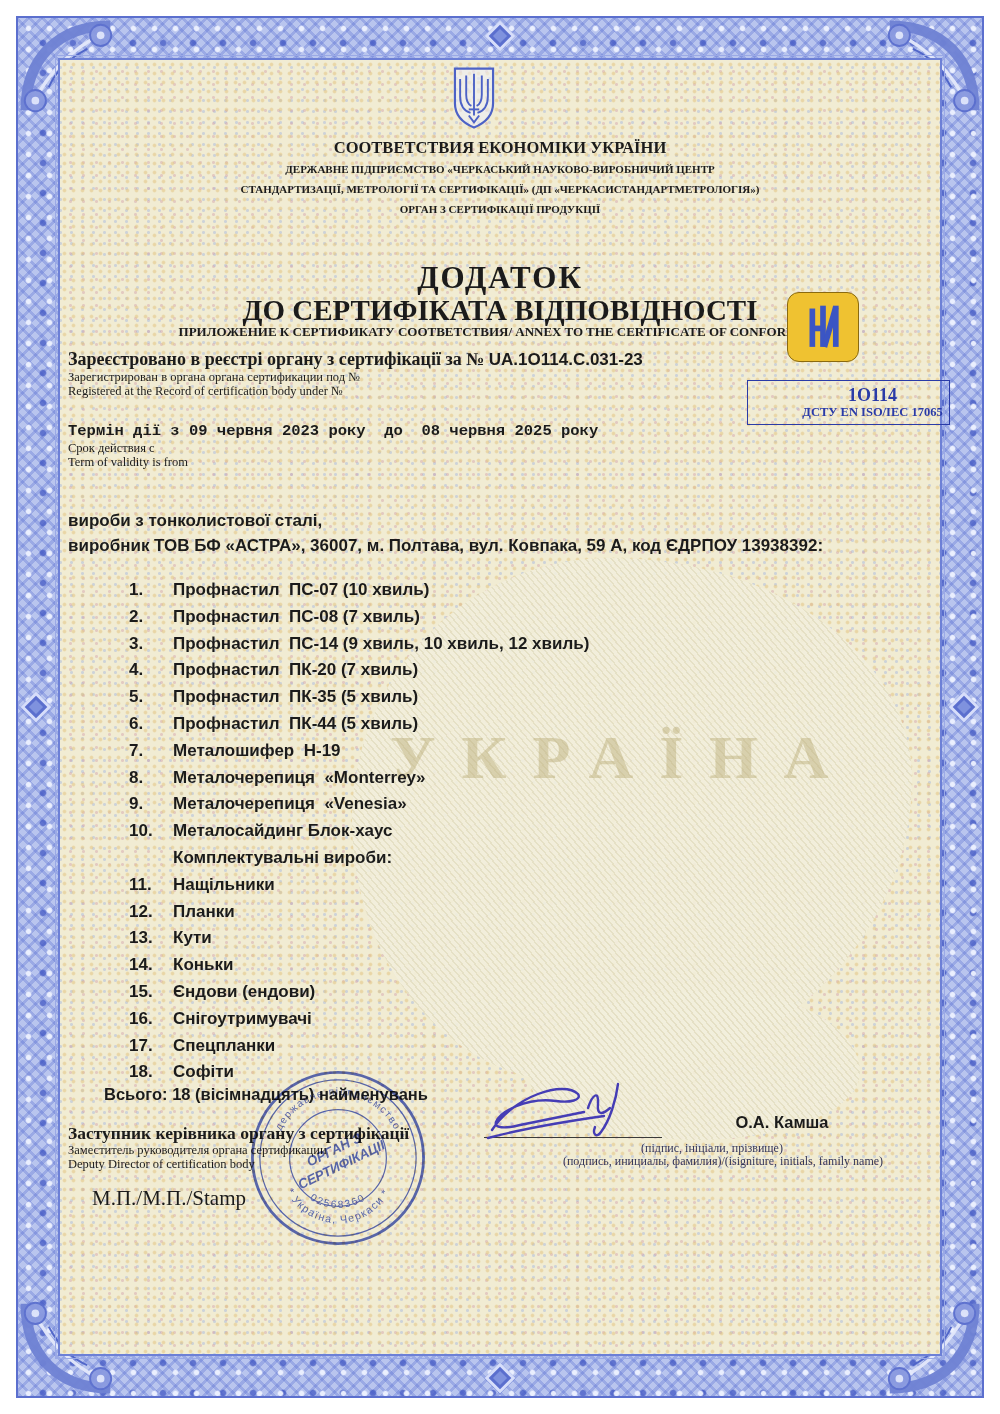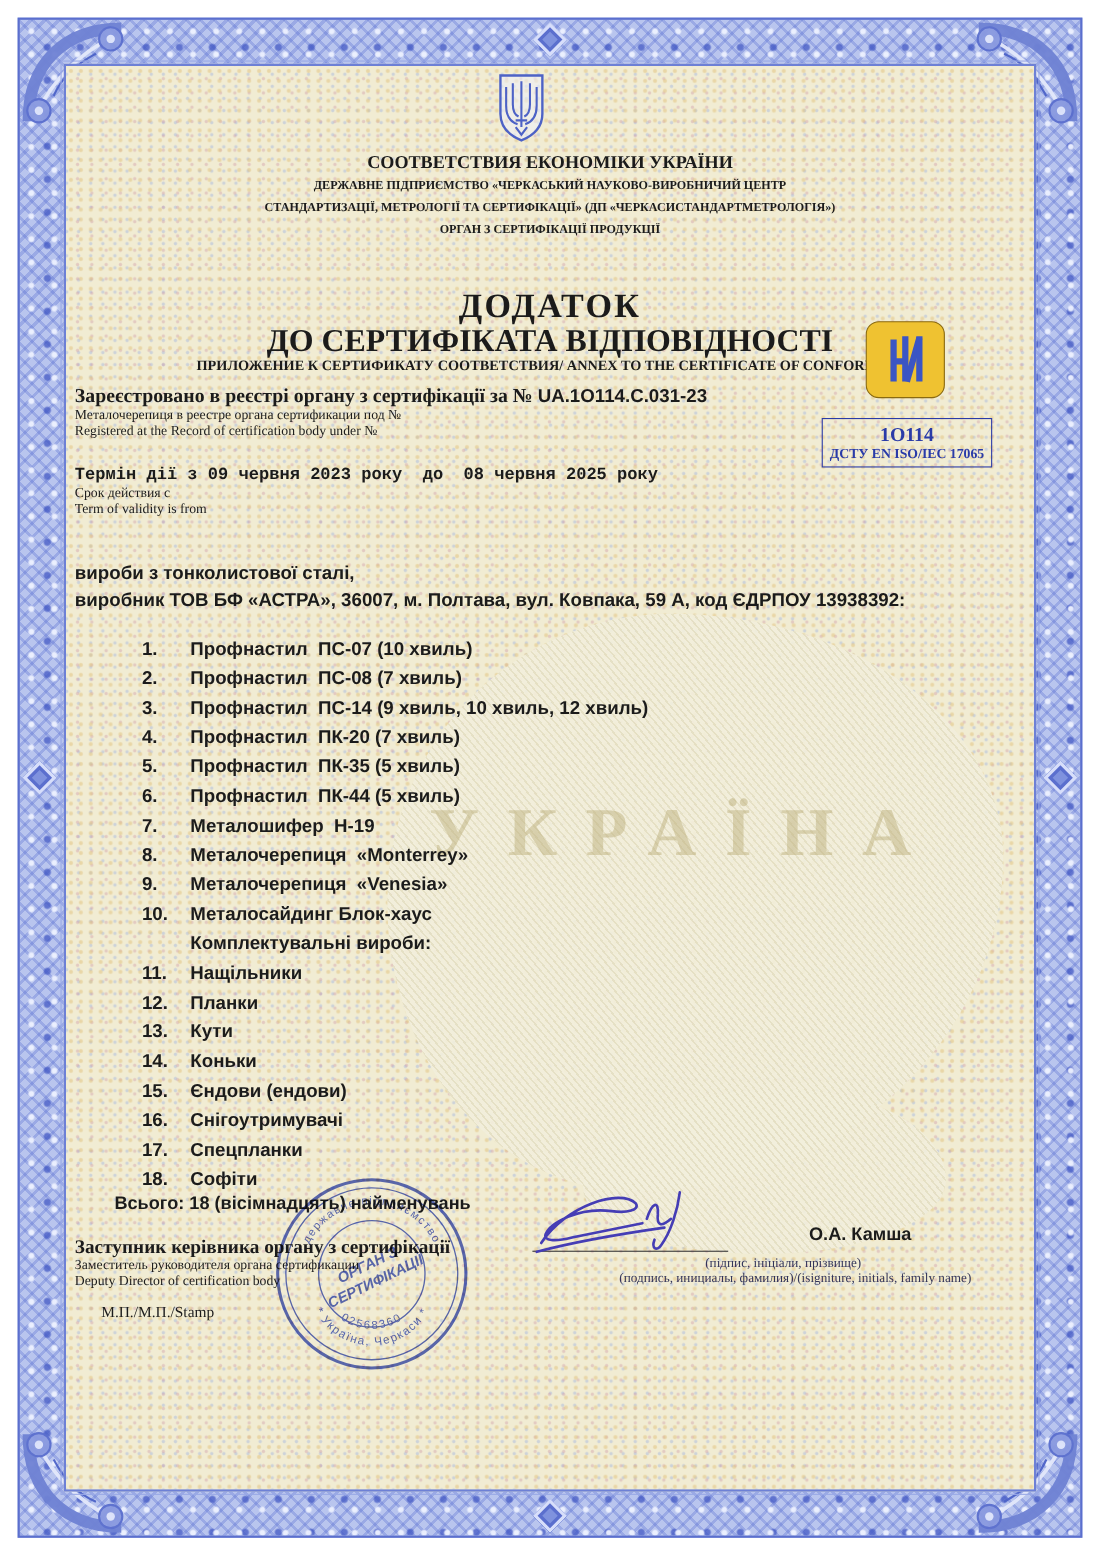--- a/index.html
+++ b/index.html
@@ -48,40 +48,40 @@
   .emblem{position:absolute;left:388px;top:2px;z-index:2;}
   .ministry{left:0;top:76px;width:100%;text-align:center;font-weight:bold;}
   .ministry .l1{font-size:16.5px;line-height:23px;}
   .ministry .ln{font-size:11px;line-height:20px;}
   .title1{left:0;top:200px;width:100%;text-align:center;font-weight:bold;font-size:31px;letter-spacing:2px;}
   .title2{left:0;top:234px;width:100%;text-align:center;font-weight:bold;font-size:29px;}
   .subtitle{left:0;top:264px;width:100%;text-align:center;font-weight:bold;font-size:13px;}
   .badge{position:absolute;left:727px;top:232px;width:70px;height:68px;z-index:3;background:#efc231;
     border-radius:12px;border:1.5px solid #8a6a10;display:flex;align-items:center;justify-content:center;}
   .code-box{position:absolute;left:687px;top:320px;width:153px;height:43px;z-index:2;border:1.5px solid #2a3ba8;
-    display:flex;flex-direction:column;align-items:center;justify-content:center;color:#2a3ba8;font-weight:bold;}
+    display:flex;flex-direction:column;align-items:center;justify-content:center;color:#2a3ba8;font-weight:bold;padding-left:48px;}
   .code-box .c1{font-size:18px;line-height:19px;}
   .code-box .c2{font-size:12.5px;line-height:14px;}
   .reg{left:8px;top:288px;}
   .reg .main{font-size:18px;font-weight:bold;line-height:23px;}
   .reg .main .num{font-family:"Liberation Sans", sans-serif;font-size:17px;}
   .reg .sub{font-size:12.5px;line-height:13.5px;}
   .validity{left:8px;top:360px;}
   .validity .main{font-family:Liberation Mono, monospace;font-size:15.5px;font-weight:bold;line-height:22px;}
   .validity .sub{font-size:12.5px;line-height:13.5px;}
   .product{left:8px;top:448px;font-family:"Liberation Sans", sans-serif;font-weight:bold;font-size:17px;line-height:25px;}
   .items{left:0;top:517px;width:820px;font-family:"Liberation Sans", sans-serif;font-weight:bold;font-size:17px;}
   .item-row{display:flex;height:26.8px;line-height:26.8px;padding-left:69px;}
   .item-num{width:44px;flex:none;}
   .item-text{white-space:pre-wrap;}
   .total{left:44px;top:1025px;font-family:"Liberation Sans", sans-serif;font-weight:bold;font-size:16.5px;}
   .signoff{left:8px;top:1062px;}
   .signoff .t{font-size:17.5px;font-weight:bold;line-height:22px;}
   .signoff .sub{font-size:12.5px;line-height:13.5px;}
-  .mp{left:32px;top:1126px;font-size:14px;}
+  .mp{left:32px;top:1126px;font-size:21px;}
   .sig-svg{position:absolute;left:424px;top:1018px;z-index:3;}
   .sig-line{position:absolute;left:424px;top:1077px;width:178px;border-top:1.5px solid #3a3a3a;z-index:2;}
   .sig-name{left:632px;top:1053px;width:180px;text-align:center;font-family:"Liberation Sans", sans-serif;
     font-weight:bold;font-size:16.5px;}
   .sig-cap1{left:502px;top:1081px;width:300px;text-align:center;font-size:12px;color:#33355a;}
   .sig-cap2{left:428px;top:1094px;width:470px;text-align:center;font-size:12px;color:#33355a;}
   .stamp{position:absolute;left:185px;top:1005px;width:186px;height:186px;z-index:4;opacity:.82;mix-blend-mode:multiply;}
   .stamp text{font-family:"Liberation Sans", sans-serif;fill:#3a4ec2;}
 </style>
 </head>
@@ -175,21 +175,21 @@
         </svg>
       </div>
 
       <div class="code-box serif">
         <div class="c1">1О114</div>
         <div class="c2">ДСТУ EN ISO/ІЕС 17065</div>
       </div>
 
       <div class="txt reg serif">
         <div class="main"><span>Зареєстровано в реєстрі органу з сертифікації за № </span><span class="num">UA.1О114.С.031-23</span></div>
-        <div class="sub">Металочерепиця в реестре органа сертификации под №</div>
+        <div class="sub">Зарегистрирован в органа органа сертификации под №</div>
         <div class="sub">Registered at the Record of certification body under №</div>
       </div>
 
       <div class="txt validity serif">
         <div class="main pre">Термін дії з 09 червня 2023 року  до  08 червня 2025 року</div>
         <div class="sub">Срок действия с</div>
         <div class="sub">Term of validity is from</div>
       </div>
 
       <div class="txt product">

